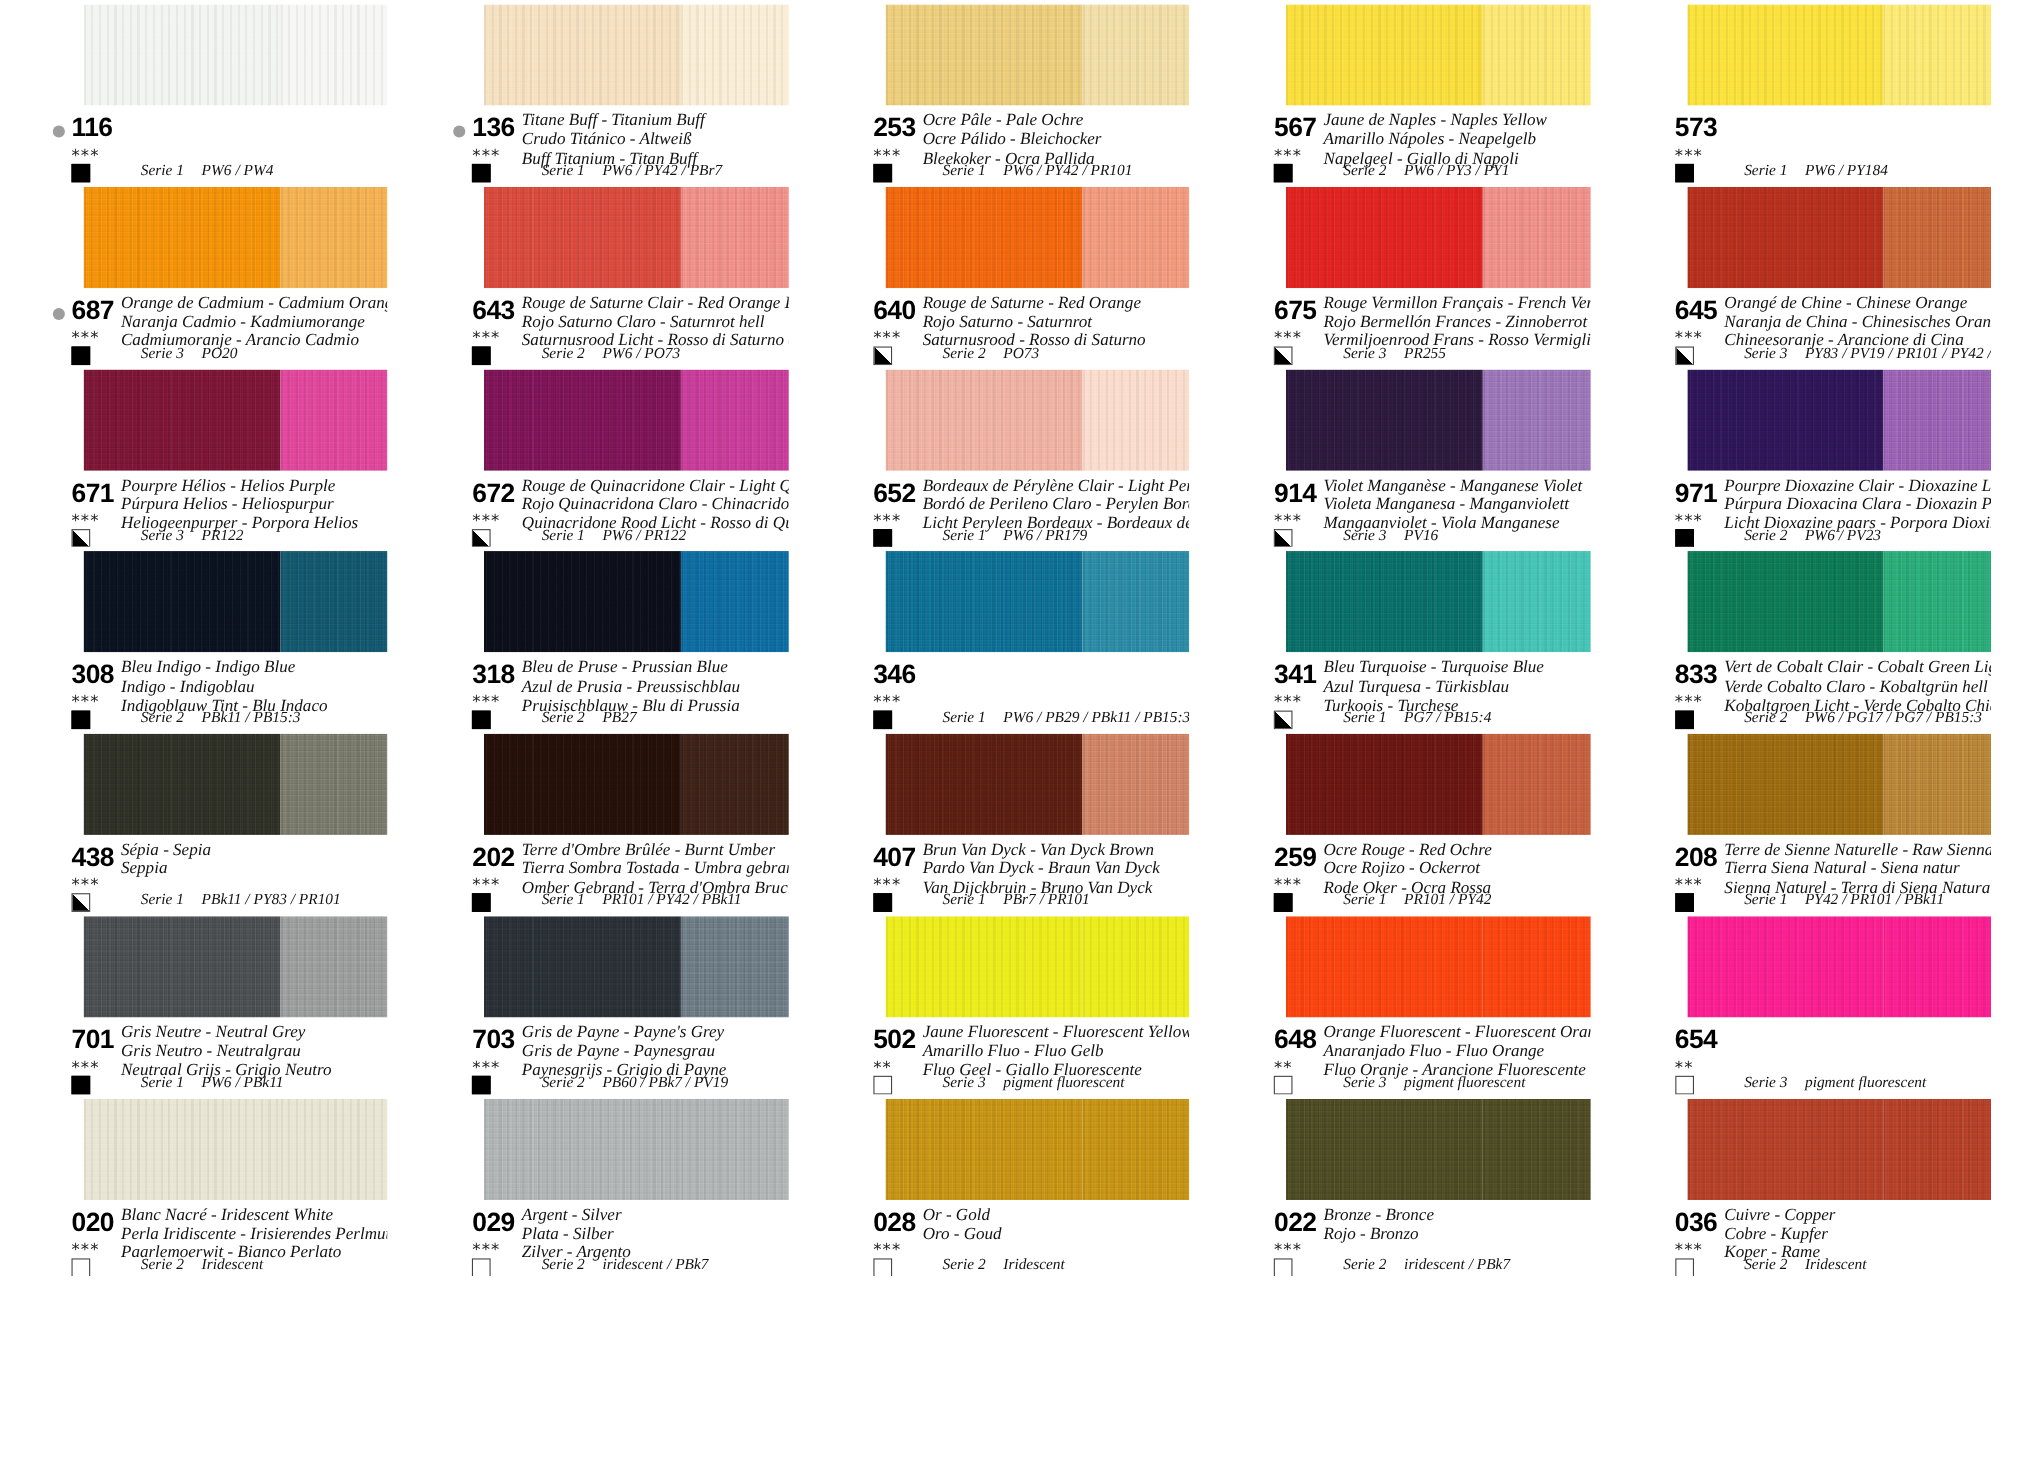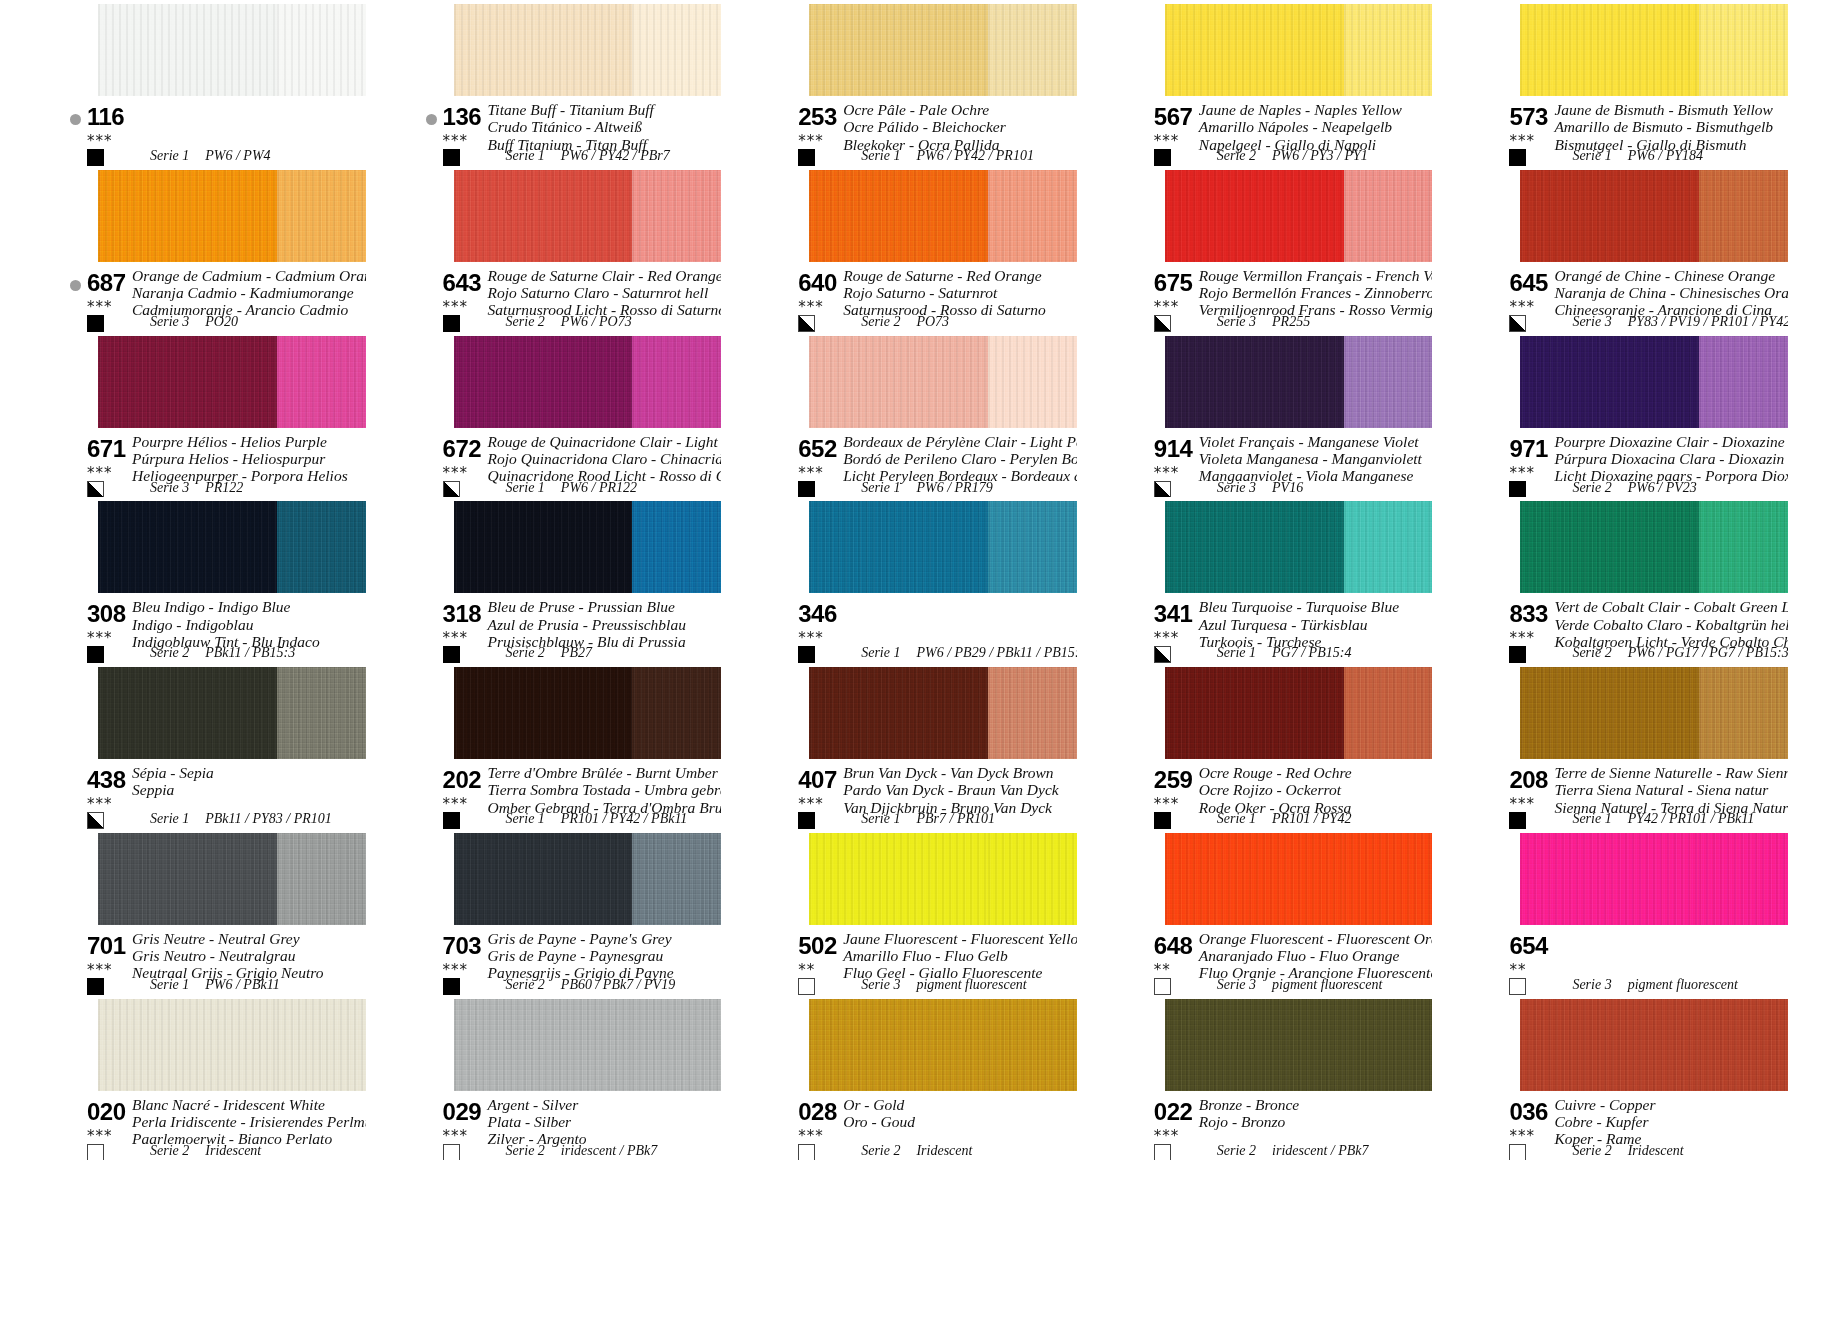--- a/index.html
+++ b/index.html
@@ -13,21 +13,21 @@
     position:relative;
     width:1842px;height:1326px;
     box-sizing:border-box;
     padding:0 0 0 0;
   }
   .grid{
     display:grid;
     grid-template-columns:repeat(5,1fr);
     grid-template-rows:repeat(8,165.75px);
     column-gap:44px;
-    padding:0 54px;
+    padding:0 32px;
     box-sizing:border-box;
     width:1842px;
   }
   .cell{
     position:relative;
     box-sizing:border-box;
     overflow:hidden;
   }
   .swatch{
     height:92px;
@@ -223,25 +223,20 @@
           </div>
           <div class="tint" style="background: rgb(252, 234, 116);">
             <div class="weave"></div>
             <div class="weave2"></div>
           </div>
         </div>
         <div class="info">
           <div class="code">573</div>
           <div class="stars">***</div>
           <div class="opac full"></div>
-          <div class="names">
-            <div>Jaune de Bismuth - Bismuth Yellow</div>
-            <div>Amarillo de Bismuto - Bismuthgelb</div>
-            <div>Bismutgeel - Giallo di Bismuth</div>
-          </div>
           <div class="serie"><span>Serie 1</span><span class="sp"></span><span>PW6 / PY184</span></div>
         </div>
       </div>
       <div class="cell">
         <div class="swatch">
           <div class="mass" style="background: rgb(244, 147, 10);">
             <div class="weave"></div>
             <div class="weave2"></div>
           </div>
           <div class="tint" style="background: rgb(244, 178, 83);">
@@ -432,21 +427,21 @@
           <div class="tint" style="background: rgb(155, 118, 184);">
             <div class="weave"></div>
             <div class="weave2"></div>
           </div>
         </div>
         <div class="info">
           <div class="code">914</div>
           <div class="stars">***</div>
           <div class="opac half"></div>
           <div class="names">
-            <div>Violet Français - Manganese Violet</div>
+            <div>Violet Manganèse - Manganese Violet</div>
             <div>Violeta Manganesa - Manganviolett</div>
             <div>Mangaanviolet - Viola Manganese</div>
           </div>
           <div class="serie"><span>Serie 3</span><span class="sp"></span><span>PV16</span></div>
         </div>
       </div>
       <div class="cell">
         <div class="swatch">
           <div class="mass" style="background: rgb(46, 22, 88);">
             <div class="weave"></div>

